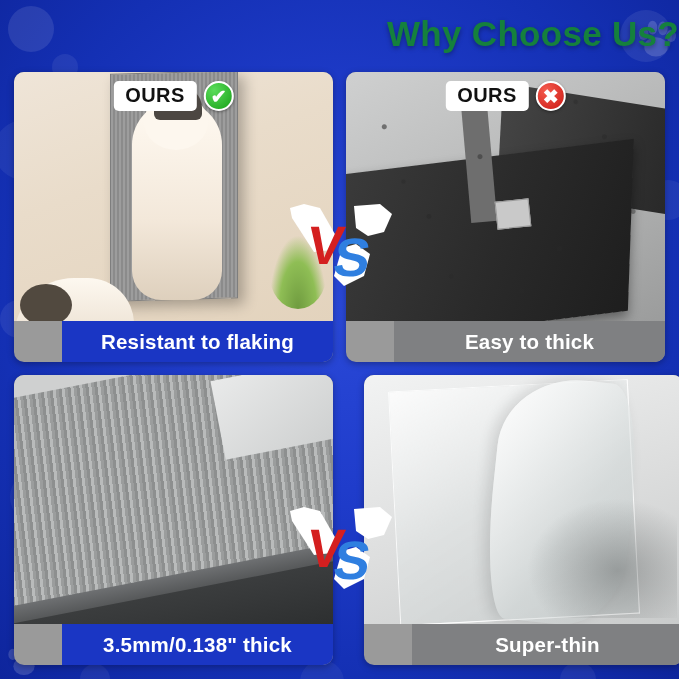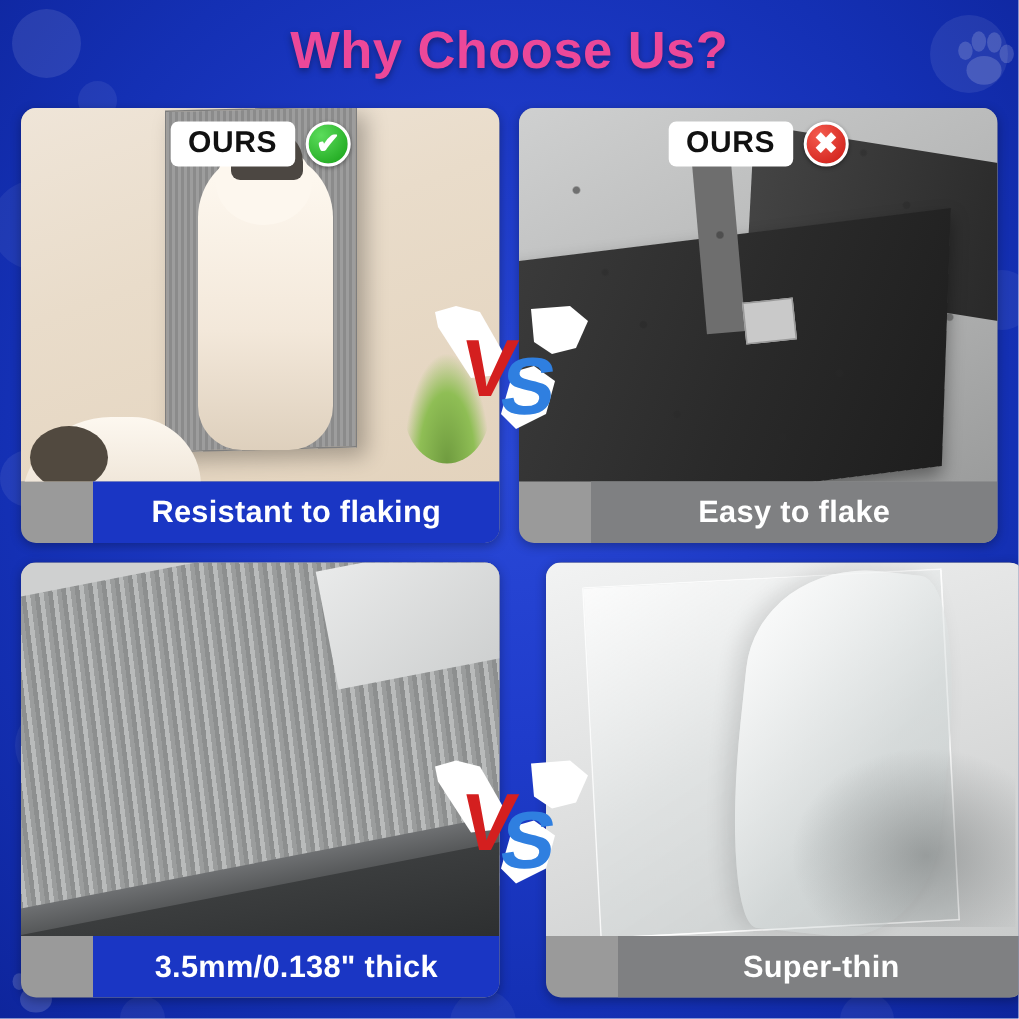--- a/index.html
+++ b/index.html
@@ -12,22 +12,22 @@
     position: relative;
     background: radial-gradient(ellipse at 50% 45%, #2a49d8 0%, #1f3ccb 35%, #1430b4 70%, #0e259c 100%);
   }
   
   .deco { position: absolute; border-radius: 50%; background: rgba(255,255,255,0.10); pointer-events: none; }
   .paw { position:absolute; pointer-events:none; opacity:0.16; }
 
   .title {
     position: absolute;
     top: 14px; left: 0; right: 0;
-    text-align: center;
-    color: #ec4899;
+    text-align: right;
+    color: #15803d;
     font-size: 35px;
     font-weight: bold;
     letter-spacing: 0.3px;
     text-shadow: 0 2px 5px rgba(0,0,0,0.35);
     z-index: 5;
   }
 
   .grid {
     position: absolute;
     top: 72px; left: 14px;
@@ -283,21 +283,21 @@
       <div class="tr-mat-b"></div>
       <div class="tr-mat-a"></div>
       <div class="tr-strip"></div>
       <div class="tr-tag"></div>
       <div class="tr-speck"></div>
     </div>
     <div class="badge">
       <div class="badge-label">OURS</div>
       <div class="mark mark-no">✖</div>
     </div>
-    <div class="caption cap-grey">Easy to flake</div>
+    <div class="caption cap-grey">Easy to thick</div>
   </div>
 
   <div class="panel p-bl">
     <div class="photo">
       <div class="bl-bg"></div>
       <div class="bl-top"></div>
       <div class="bl-edge"></div>
       <div class="bl-under"></div>
       <div class="bl-corner"></div>
     </div>

